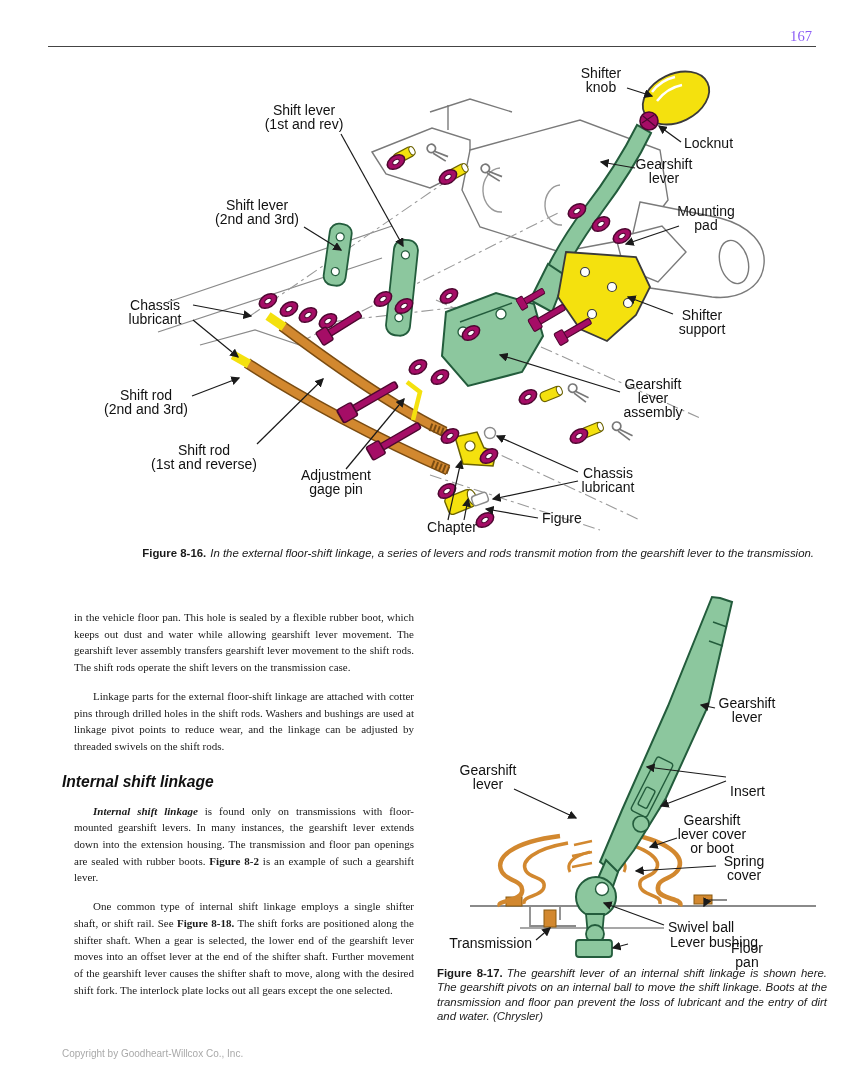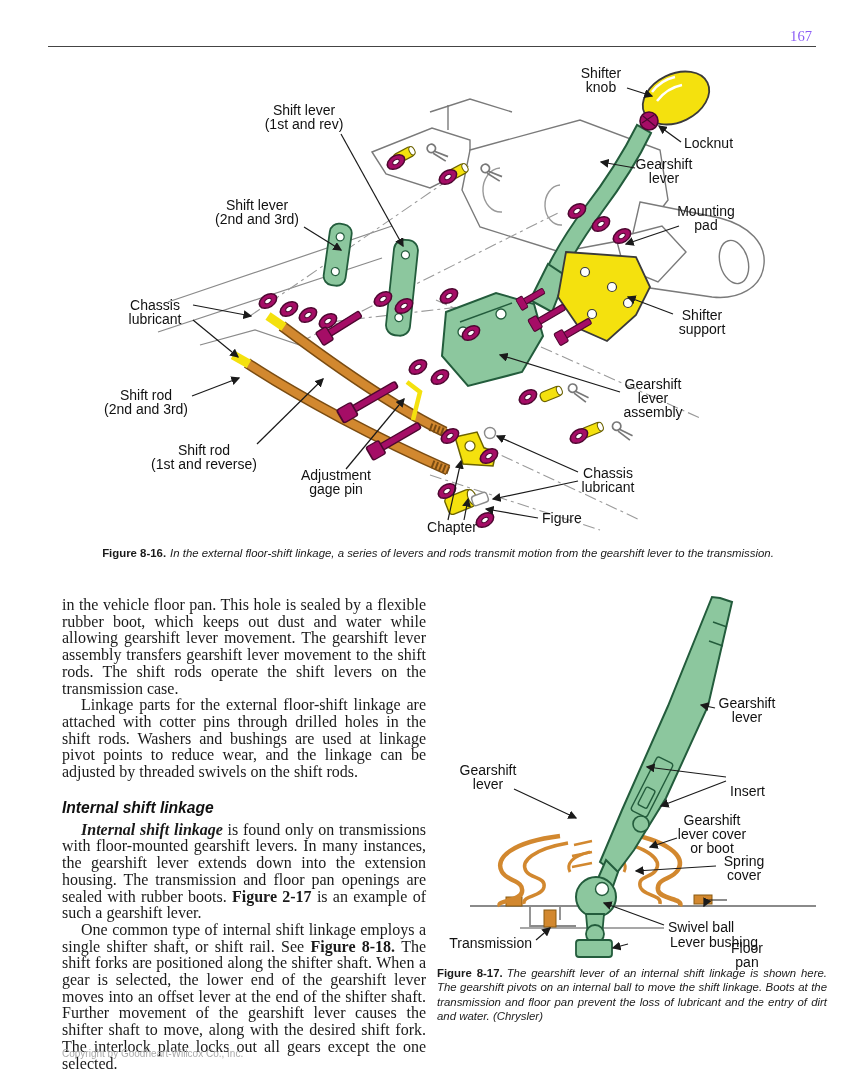--- a/index.html
+++ b/index.html
@@ -13,27 +13,27 @@
   
   #art{position:absolute;left:0;top:0;width:849px;height:1087px;z-index:1;}
   
   .lbl{position:absolute;z-index:2;font-family:"Liberation Sans",sans-serif;
        font-size:14px;line-height:13.8px;color:#111;text-align:center;
        white-space:pre-line;transform:translate(-50%,-50%);}
   .lbl.la{transform:translate(0,-50%);text-align:left;}
   .lbl.ra{transform:translate(-100%,-50%);text-align:right;}
   
   .cap{position:absolute;z-index:2;font-family:"Liberation Sans",sans-serif;
-       font-size:11.4px;line-height:14.3px;color:#1a1a1a;text-align:center;}
+       font-size:11.4px;line-height:14.3px;color:#1a1a1a;text-align:right;}
   .cap .tag{font-weight:bold;font-style:normal;margin-right:4px;}
   .cap .ital{font-style:italic;}
   .cap .credit{display:block;font-style:italic;}
   
   #leftcol{position:absolute;left:62px;top:597px;width:364px;z-index:2;}
-  #leftcol p{margin:0;font-size:16px;line-height:16.7px;text-align:justify;}
+  #leftcol p{margin:12px;font-size:11px;line-height:16.7px;text-align:justify;}
   #leftcol p.ind{text-indent:19px;}
   #leftcol h3{margin:18px 0 5px 0;font-family:"Liberation Sans",sans-serif;
               font-style:italic;font-weight:bold;font-size:15.6px;color:#111;}
   .bi{font-weight:bold;font-style:italic;}
   .b{font-weight:bold;}
   
   #footer{position:absolute;left:62px;top:1048px;z-index:2;
           font-family:"Liberation Sans",sans-serif;font-size:10px;color:#a9a9a9;}
 </style>
 </head>
@@ -307,21 +307,21 @@
   <div class="lbl la" style="left:542px;top:519px;">Figure</div>
 
   <div class="cap" style="left:62px;top:546px;width:752px;">
     <span class="tag">Figure 8-16.</span><span class="ital">In the external floor-shift linkage, a series of levers and rods transmit motion from the gearshift lever to the transmission.</span>
   </div>
 
   <div id="leftcol">
     <p>in the vehicle floor pan. This hole is sealed by a flexible rubber boot, which keeps out dust and water while allowing gearshift lever movement. The gearshift lever assembly transfers gearshift lever movement to the shift rods. The shift rods operate the shift levers on the transmission case.</p>
     <p class="ind">Linkage parts for the external floor-shift linkage are attached with cotter pins through drilled holes in the shift rods. Washers and bushings are used at linkage pivot points to reduce wear, and the linkage can be adjusted by threaded swivels on the shift rods.</p>
     <h3>Internal shift linkage</h3>
-    <p class="ind"><span class="bi">Internal shift linkage</span><span> is found only on transmissions with floor-mounted gearshift levers. In many instances, the gearshift lever extends down into the extension housing. The transmission and floor pan openings are sealed with rubber boots. </span><span class="b">Figure 2-17</span><span> is an example of such a gearshift lever.</span></p>
+    <p class="ind"><span class="bi">Internal shift linkage</span><span> is found only on transmissions with floor-mounted gearshift levers. In many instances, the gearshift lever extends down into the extension housing. The transmission and floor pan openings are sealed with rubber boots. </span><span class="b">Figure 8-2</span><span> is an example of such a gearshift lever.</span></p>
     <p class="ind"><span>One common type of internal shift linkage employs a single shifter shaft, or shift rail. See </span><span class="b">Figure 8-18.</span><span> The shift forks are positioned along the shifter shaft. When a gear is selected, the lower end of the gearshift lever moves into an offset lever at the end of the shifter shaft. Further movement of the gearshift lever causes the shifter shaft to move, along with the desired shift fork. The interlock plate locks out all gears except the one selected.</span></p>
   </div>
 
   <div class="lbl" style="left:747px;top:711px;">Gearshift
 lever</div>
   <div class="lbl la" style="left:730px;top:792px;">Insert</div>
   <div class="lbl" style="left:488px;top:778px;">Gearshift
 lever</div>
   <div class="lbl" style="left:712px;top:835px;">Gearshift
 lever cover

